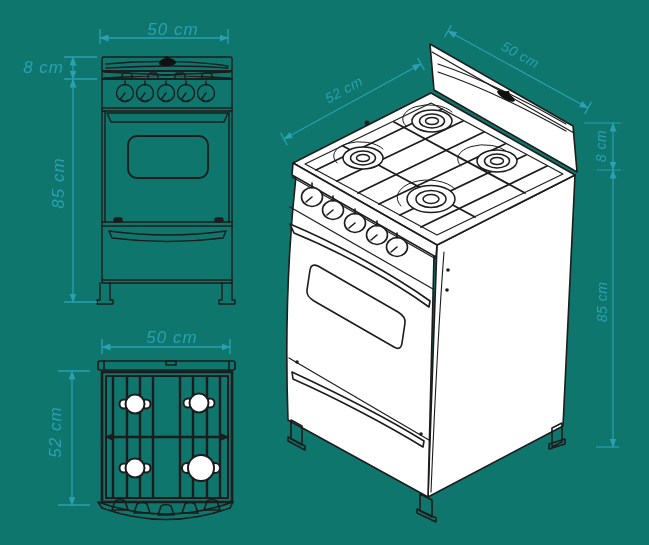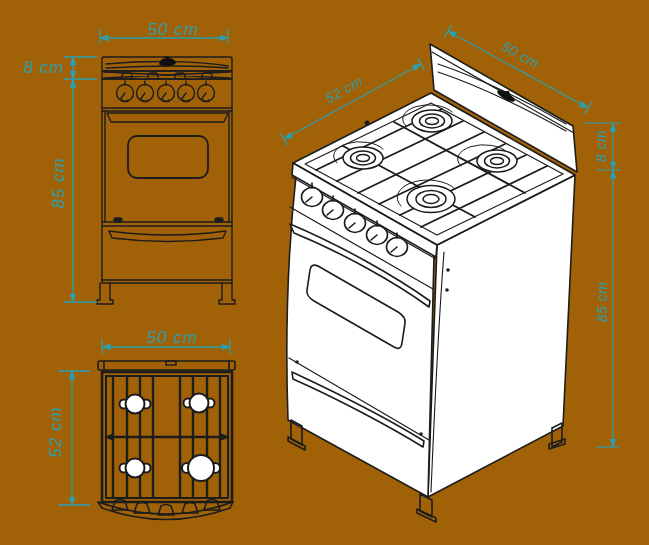--- a/index.html
+++ b/index.html
@@ -1,16 +1,16 @@
 <!DOCTYPE html>
 <html><head>
 <meta charset="utf-8">
 <style>
   html,body{margin:0;padding:0;background:#fff;}
-  .stage{position:relative;width:649px;height:545px;background:#a16207;overflow:hidden;
+  .stage{position:relative;width:649px;height:545px;background:#0f766e;overflow:hidden;
          font-family:"Liberation Sans",sans-serif;}
   svg{display:block;}
   .dim-text{font:italic 17px "Liberation Sans",sans-serif;letter-spacing:1px;}
   .dim-text-sm{font:italic 14px "Liberation Sans",sans-serif;letter-spacing:.5px;}
 </style>
 </head>
 <body>
 
 <div class="stage">
 <svg width="649" height="545" viewBox="0 0 649 545" xmlns="http://www.w3.org/2000/svg">

